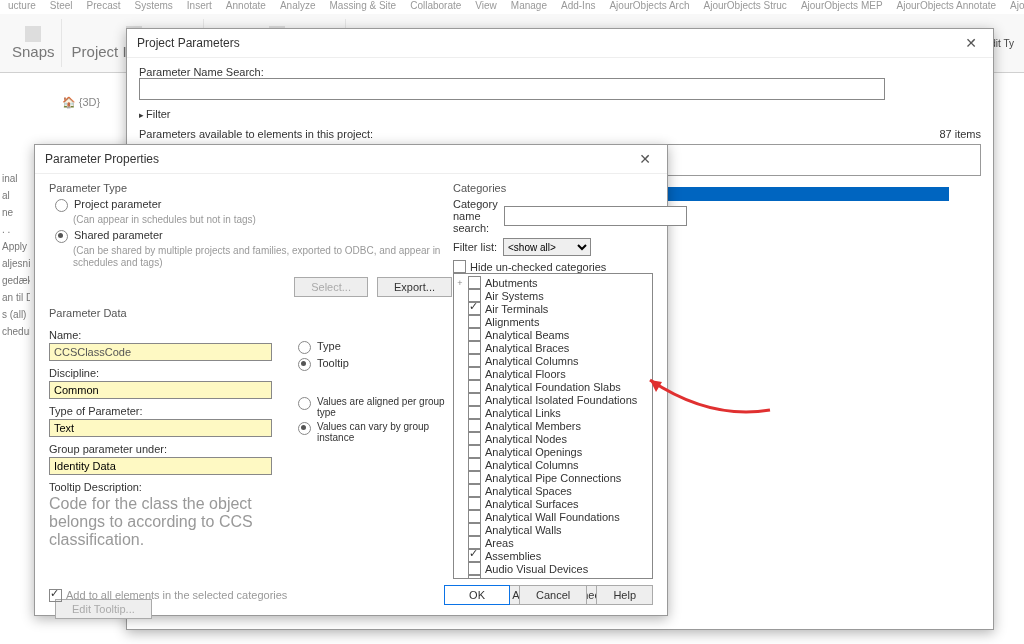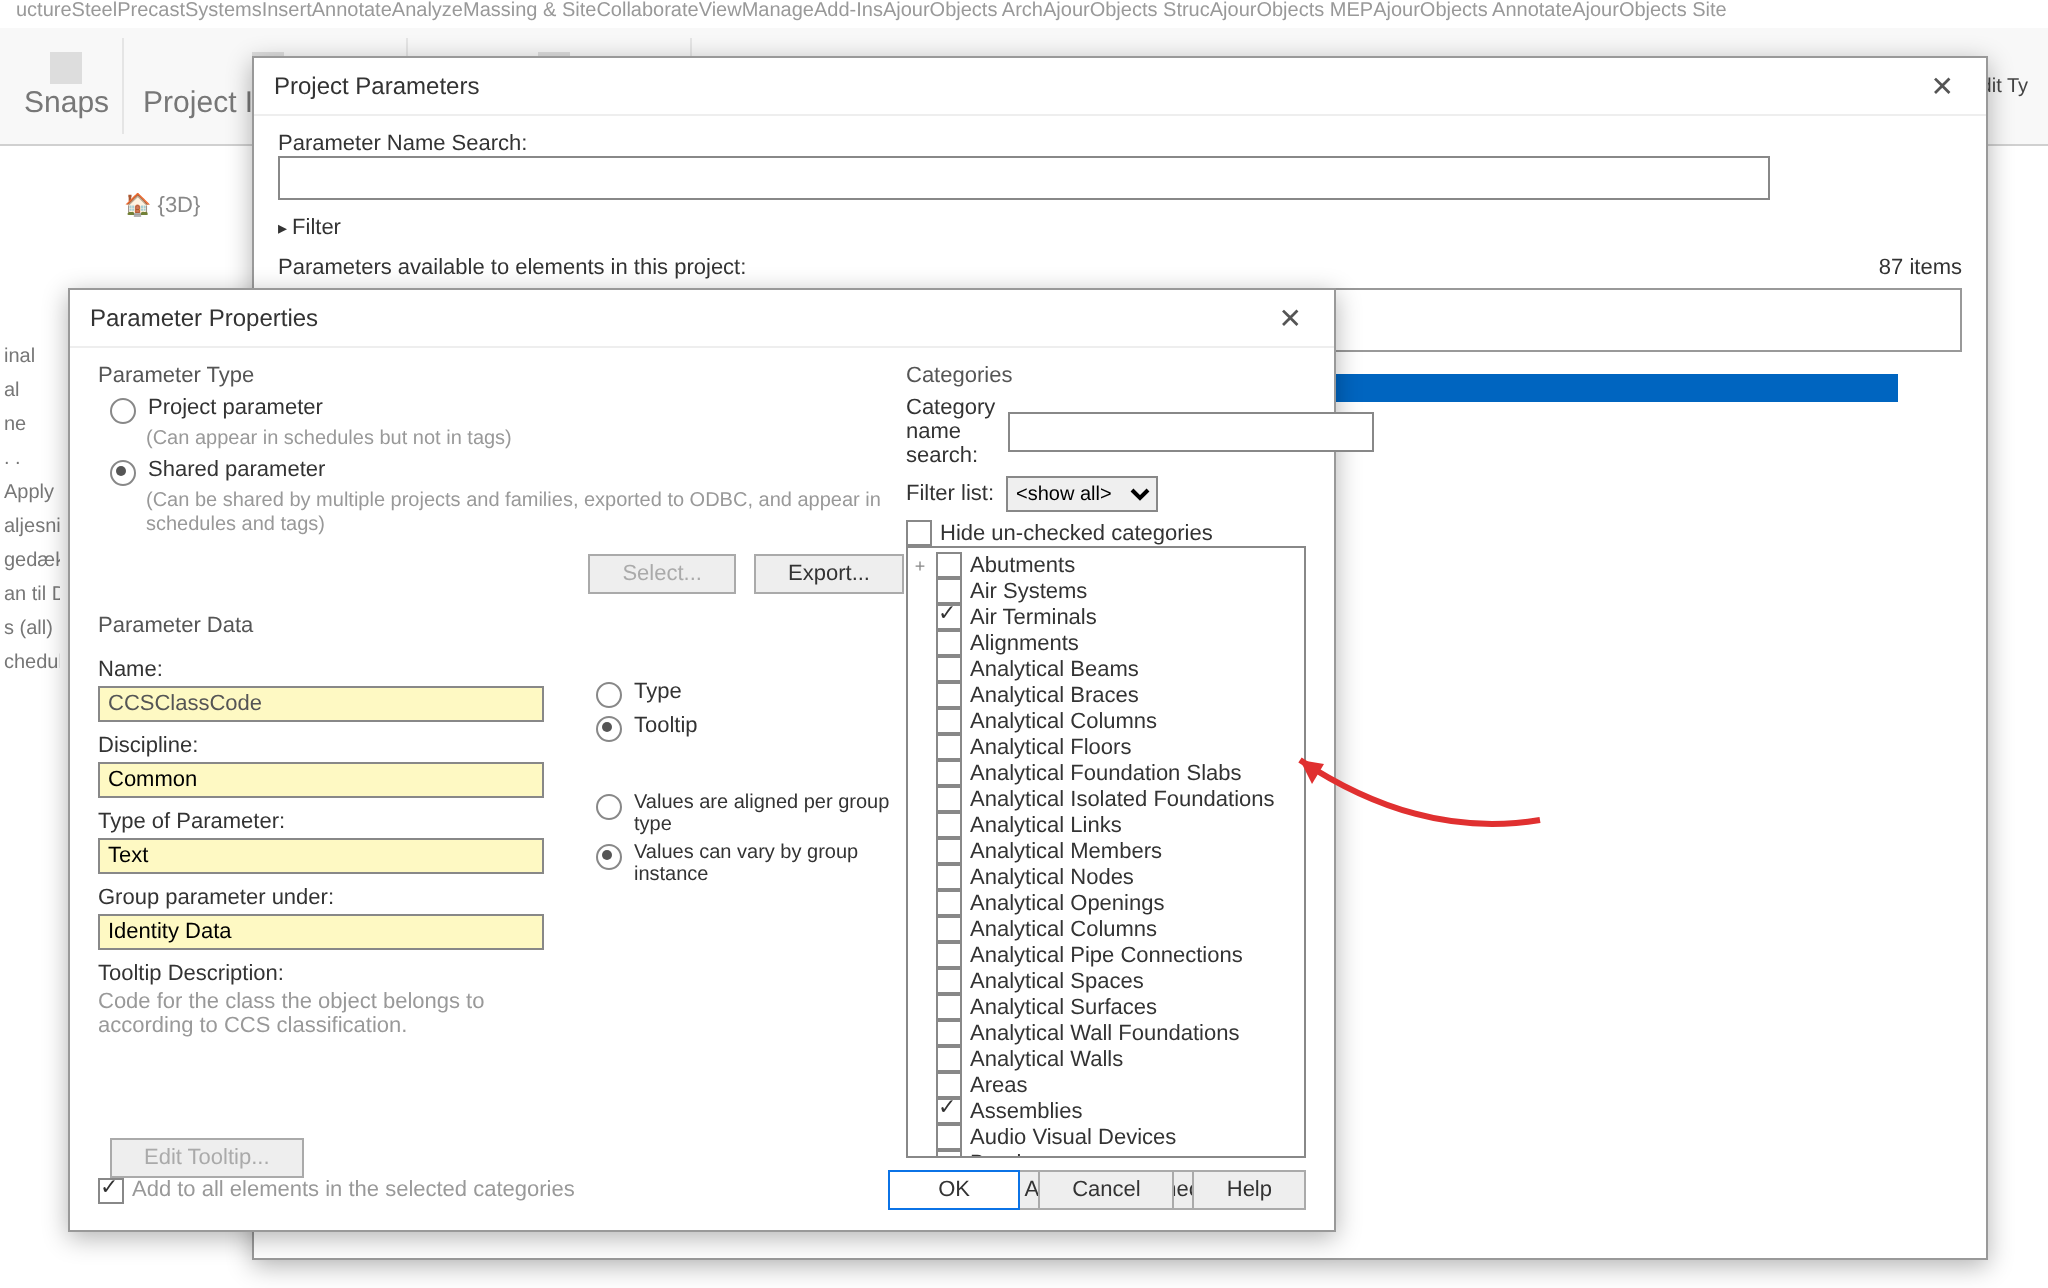--- a/index.html
+++ b/index.html
@@ -1,16 +1,16 @@
 <!DOCTYPE html>
 <html><head>
 <meta charset="utf-8">
 <style>
 body{margin:0;font-family:"Segoe UI",Tahoma,sans-serif;font-size:11px;color:#333;background:#fff;width:1024px;height:644px;overflow:hidden;position:relative}
-.ribbon-tabs{display:flex;gap:0;padding:0 8px;height:14px;font-size:10px;color:#999;overflow:hidden}
+.ribbon-tabs{display:flex;gap:14px;padding:0 8px;height:14px;font-size:10px;color:#999;overflow:hidden}
 .ribbon-tabs span{white-space:nowrap}
 .ribbon{height:54px;border-bottom:1px solid #d0d0d0;background:#f8f8f8;display:flex;align-items:center;gap:4px;padding:2px 6px;font-size:10px;color:#777}
 .ribbon-group{display:flex;flex-direction:column;align-items:center;justify-content:center;padding:0 6px;height:48px;border-right:1px solid #e5e5e5;cursor:pointer}
 .ribbon-group span{margin-top:2px;text-align:center;line-height:1.1;font-size:15px}
 .ribbon-btn{display:inline-flex;align-items:center;gap:3px;padding:1px 4px;color:#444}
 .proj-browser{position:absolute;left:56px;top:94px;width:100px}
 .proj-browser .item{padding:2px 6px;color:#888}
 .edit-type{position:absolute;left:0;top:170px;width:30px;font-size:10px;color:#777}
 .edit-type div{padding:3px 2px;white-space:nowrap;overflow:hidden}
 .dlg{position:absolute;background:#fff;border:1px solid #999;box-shadow:0 3px 12px rgba(0,0,0,.3)}
@@ -37,25 +37,25 @@
 .radio-dot{width:11px;height:11px;border:1px solid #888;border-radius:50%;flex-shrink:0;margin-top:1px;position:relative}
 .radio-dot.sel::after{content:"";position:absolute;left:2px;top:2px;width:5px;height:5px;background:#555;border-radius:50%}
 .hint{color:#999;font-size:10px;margin-left:24px;line-height:1.2}
 .btns-row{text-align:right;margin-top:8px}
 .btn{display:inline-block;border:1px solid #aaa;background:#eee;padding:3px 16px;margin-left:6px;cursor:pointer;font-size:11px}
 .btn.disabled{color:#aaa}
 .lbl{display:block;margin:6px 0 2px}
 .field{width:100%;height:18px;border:1px solid #888;background:#fef9c3;padding:1px 4px;box-sizing:border-box;font-size:11px}
 .field.ro{color:#555}
 select.field{appearance:none}
-.tooltip-desc{color:#999;font-size:11px;margin-top:2px}
+.tooltip-desc{color:#999;font-size:16px;margin-top:2px}
 .cat-search{display:flex;align-items:center;gap:6px;margin-bottom:4px}
 .cat-search input{flex:1;height:16px;border:1px solid #888}
 .filter-row{display:flex;align-items:center;gap:6px;margin-bottom:4px}
-.filter-row select{height:18px;border:1px solid #888;width:76px;font-size:10px}
+.filter-row select{height:18px;border:1px solid #888;width:88px;font-size:10px}
 .chkline{display:flex;align-items:center;gap:4px;margin-bottom:0}
 .chk{width:11px;height:11px;border:1px solid #888;flex-shrink:0;position:relative}
 .chk.c::after{content:"✓";position:absolute;left:0;top:-3px;font-size:11px;color:#333}
 .cat-list{border:1px solid #888;height:300px;overflow-y:scroll;overflow-x:scroll;padding:2px;background:#fff}
 .cat-item{display:flex;align-items:center;gap:4px;padding:0;font-size:11px;white-space:nowrap}
 .cat-item .tree{width:8px;text-align:center;color:#888;font-size:9px}
 .cat-btns{display:flex;gap:6px;margin-top:6px}
 .cat-btns .btn{flex:1;text-align:center;margin:0}
 .param-foot{position:absolute;left:14px;right:14px;bottom:10px;display:flex;justify-content:space-between;align-items:center}
 .param-foot-l{display:flex;align-items:center;gap:4px;color:#999}

